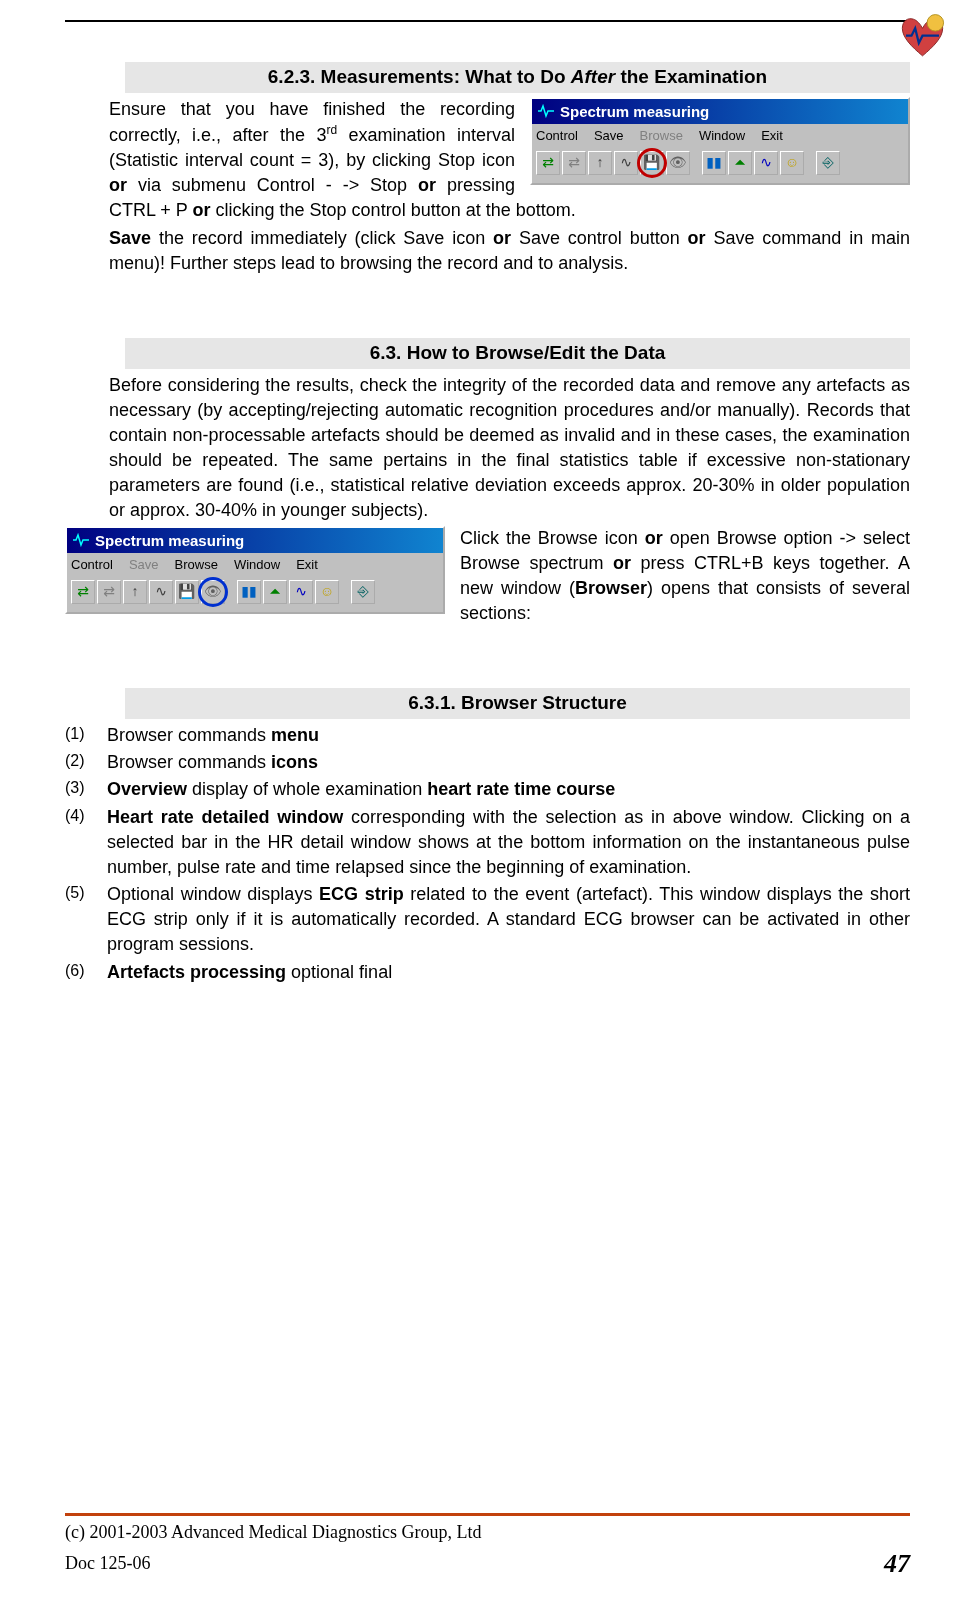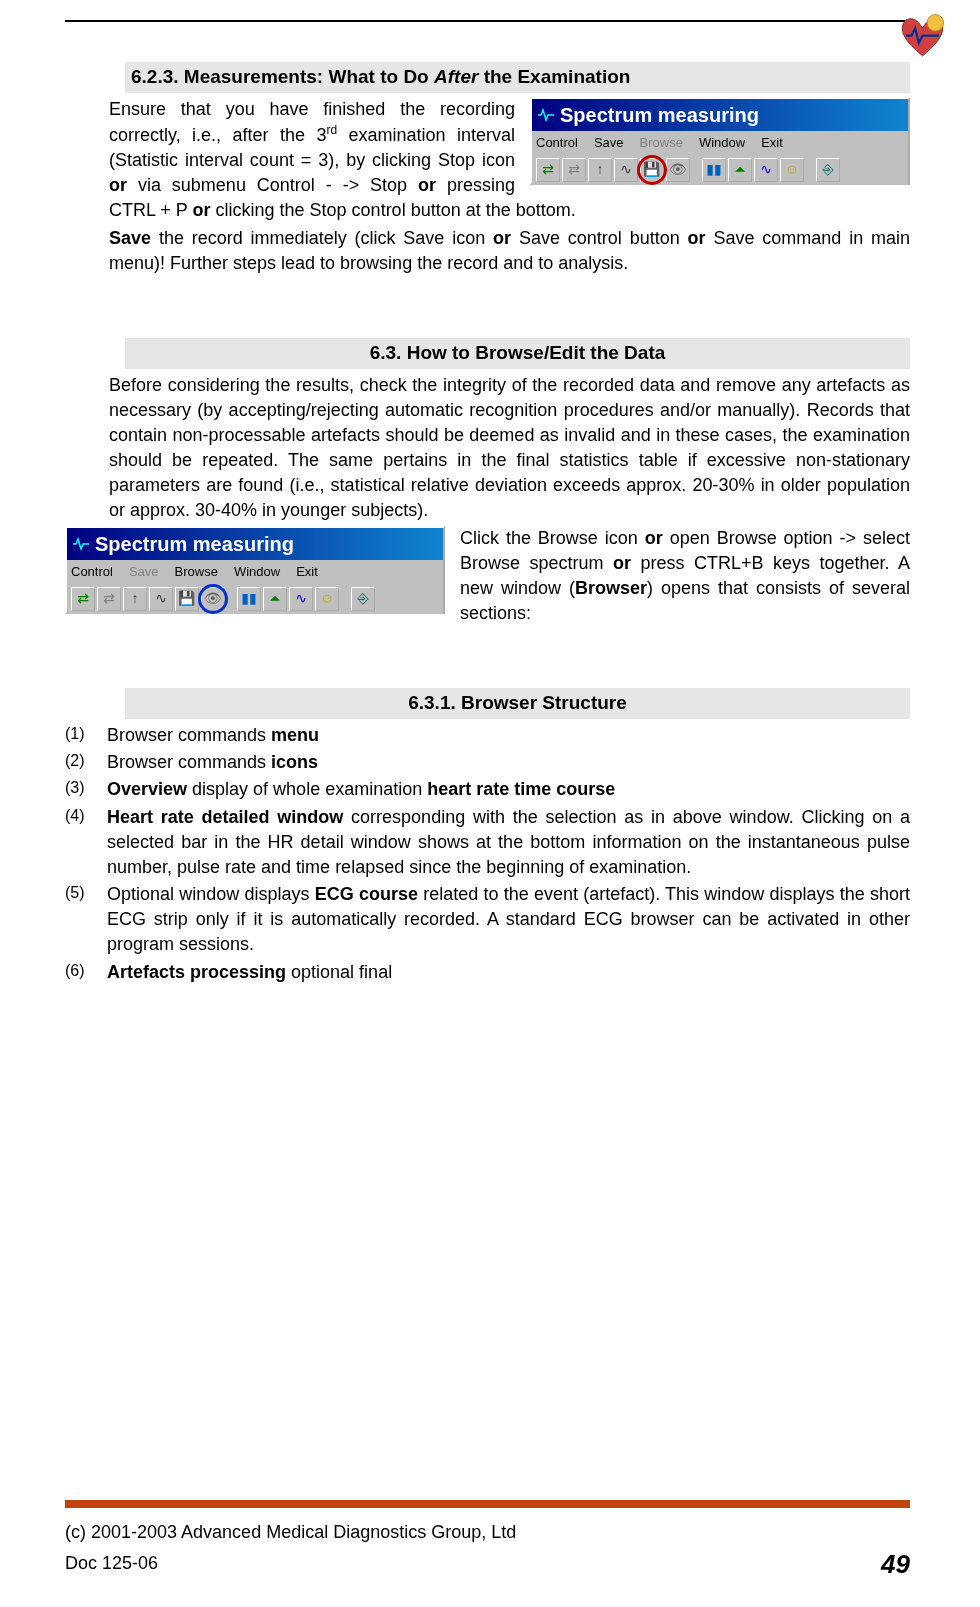--- a/index.html
+++ b/index.html
@@ -27,21 +27,21 @@
       height: 55px;
     }
     .section-heading {
       background: #e6e6e6;
       font-weight: bold;
       padding: 2px 6px;
       margin-top: 60px;
       margin-bottom: 4px;
       font-size: 19px;
     }
-    .section-heading.right { text-align: left; }
+    .section-heading.right { text-align: center; }
     .section-heading.left { text-align: center; }
     .section-heading.first { margin-top: 40px; margin-left: 60px; }
     .section-heading.mid { margin-left: 60px; }
     .para {
       text-align: justify;
       margin-bottom: 2px;
       margin-left: 44px;
     }
     .intro-block {
       overflow: hidden;
@@ -62,21 +62,21 @@
       background: #c0c0c0;
       border: 2px outset #fff;
       font-size: 13px;
       font-family: "MS Sans Serif", Arial, sans-serif;
     }
     .toolbar-title {
       background: linear-gradient(to right, #000080, #1084d0);
       color: #fff;
       font-weight: bold;
       padding: 2px 6px;
-      font-size: 20px;
+      font-size: 15px;
       display: flex;
       align-items: center;
       gap: 6px;
     }
     .toolbar-title .pulse {
       width: 16px; height: 14px;
     }
     .toolbar-menu {
       padding: 3px 4px;
       background: #c0c0c0;
@@ -134,23 +134,23 @@
       content: "(" counter(item) ")";
       position: absolute;
       left: 0;
       font-size: 16px;
     }
     .footer {
       position: absolute;
       bottom: 25px;
       left: 65px;
       right: 70px;
-      border-top: 8px solid #c2410c;
-      padding-top: 12px;
-      font-family: Liberation Sans, sans-serif;
+      border-top: 3px solid #c2410c;
+      padding-top: 4px;
+      font-family: Liberation Serif, serif;
       font-size: 18px;
     }
     .footer-row {
       display: flex;
       justify-content: space-between;
       align-items: center;
     }
     .pagenum {
       font-weight: bold;
       font-style: italic;
@@ -262,23 +262,23 @@
 
 <div class="section-heading left mid" style="margin-top:60px">
   <span>6.3.1. Browser Structure</span>
 </div>
 
 <ol class="struct-list">
   <li><span>Browser commands </span><span class="bold">menu</span></li>
   <li><span>Browser commands </span><span class="bold">icons</span></li>
   <li><span class="bold">Overview</span><span> display of whole examination </span><span class="bold">heart rate time course</span></li>
   <li><span class="bold">Heart rate detailed window</span><span> corresponding with the selection as in above window. Clicking on a selected bar in the HR detail window shows at the bottom information on the instantaneous pulse number, pulse rate and time relapsed since the beginning of examination.</span></li>
-  <li><span>Optional window displays </span><span class="bold">ECG course</span><span> related to the event (artefact). This window displays the short ECG strip only if it is automatically recorded. A standard ECG browser can be activated in other program sessions.</span></li>
+  <li><span>Optional window displays </span><span class="bold">ECG strip</span><span> related to the event (artefact). This window displays the short ECG strip only if it is automatically recorded. A standard ECG browser can be activated in other program sessions.</span></li>
   <li><span class="bold">Artefacts processing</span><span> optional final</span></li>
 </ol>
 
 <div class="footer">
   <div>(c) 2001-2003 Advanced Medical Diagnostics Group, Ltd</div>
   <div class="footer-row">
     <span>Doc 125-06</span>
-    <span class="pagenum">49</span>
+    <span class="pagenum">47</span>
   </div>
 </div>
 
 </body></html>

